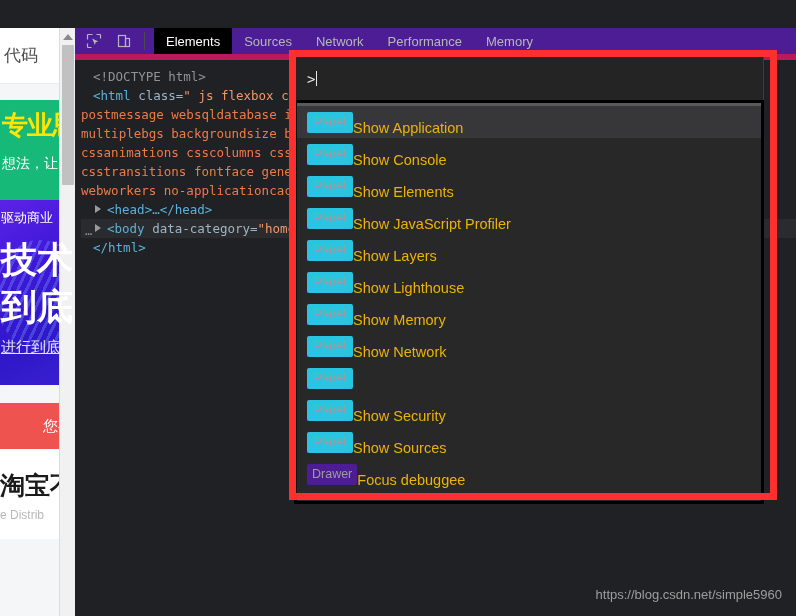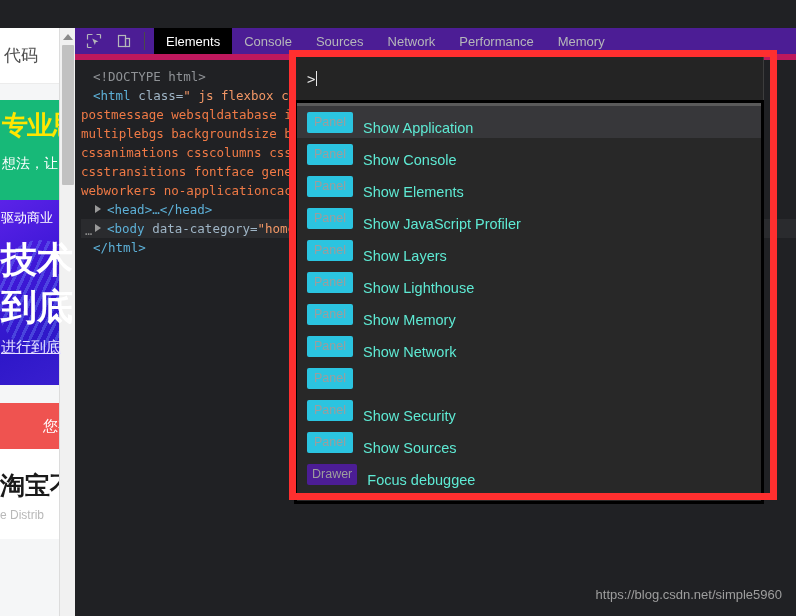--- a/index.html
+++ b/index.html
@@ -164,27 +164,27 @@
     background:#282828; height:398px; overflow:hidden; position:relative;
   }
   .cmd-divider { height:3px; background:#5a5a5a; }
   .cmd-row {
     height:32px; display:flex; align-items:center; padding-left:10px;
   }
   .cmd-row.sel { background:#37373a; }
   .badge {
     min-width:46px; height:21px; border-radius:2px;
     display:flex;align-items:center;justify-content:center;
-    font-size:12.5px; padding:0 5px; margin-right:10px;
+    font-size:12.5px; padding:0 5px; 
     font-family:"Liberation Sans", sans-serif;
   }
   .badge-panel { background:#2bc4e0; color:#9d9d9d; }
   .badge-drawer { background:#4c1d95; color:#9d9d9d; }
   .cmd-label {
-    font-size:14.5px; color:#5eead4; white-space:nowrap;
+    font-size:14.5px; color:#eab308; white-space:nowrap;
     font-family:"Liberation Sans", sans-serif;
     margin-top:12px;
   }
 
   
   .red-box {
     position:absolute; left:289px; top:50px; width:488px; height:450px;
     border:7px solid #ff2f2f; z-index:40; pointer-events:none;
   }
 
@@ -252,21 +252,20 @@
         <div class="dt-icon-btn">
           <svg width="16" height="16" viewBox="0 0 16 16">
             <rect x="2.5" y="2.5" width="7" height="11" stroke="#b5b7ba" stroke-width="1.2" fill="none"></rect>
             <rect x="9.5" y="5.5" width="4" height="8" stroke="#b5b7ba" stroke-width="1.2" fill="none"></rect>
           </svg>
         </div>
         <div class="dt-sep"></div>
       </div>
       <div class="dt-tabs">
         <div class="dt-tab active">Elements</div>
-        <div class="dt-tab">Console</div>
         <div class="dt-tab">Sources</div>
         <div class="dt-tab">Network</div>
         <div class="dt-tab">Performance</div>
         <div class="dt-tab">Memory</div>
       </div>
     </div>
 
     <div class="dt-tree">
       <div class="tline">
         <span class="doctype">&lt;!DOCTYPE html&gt;</span>

